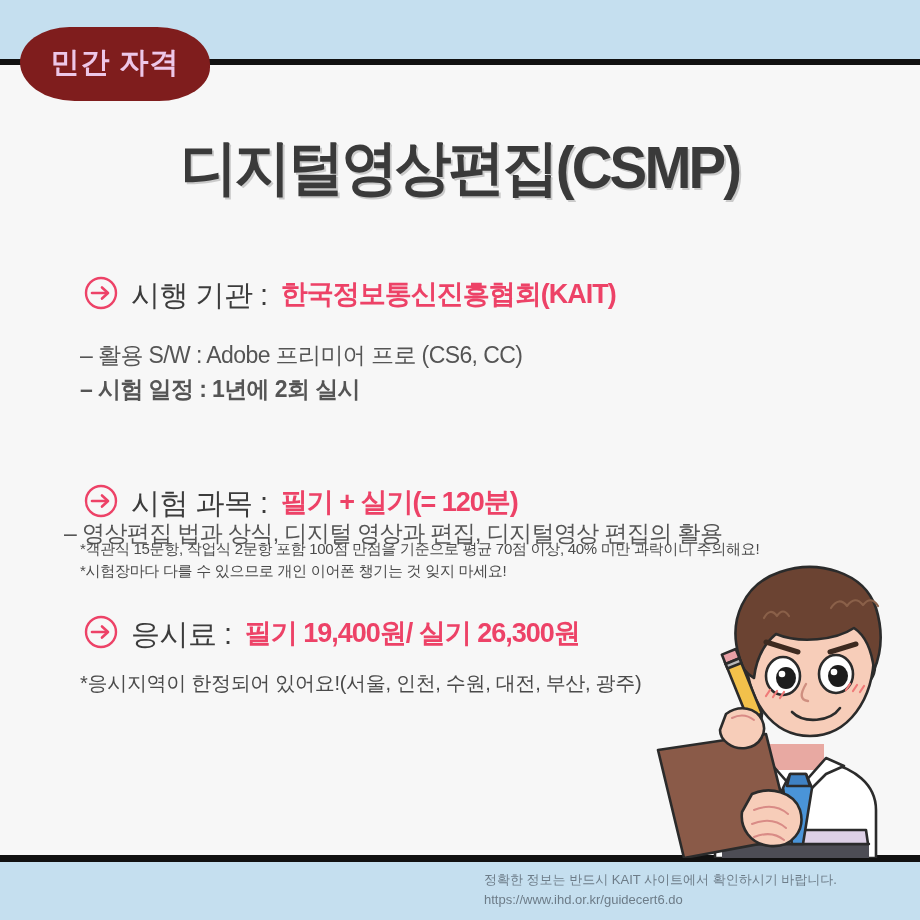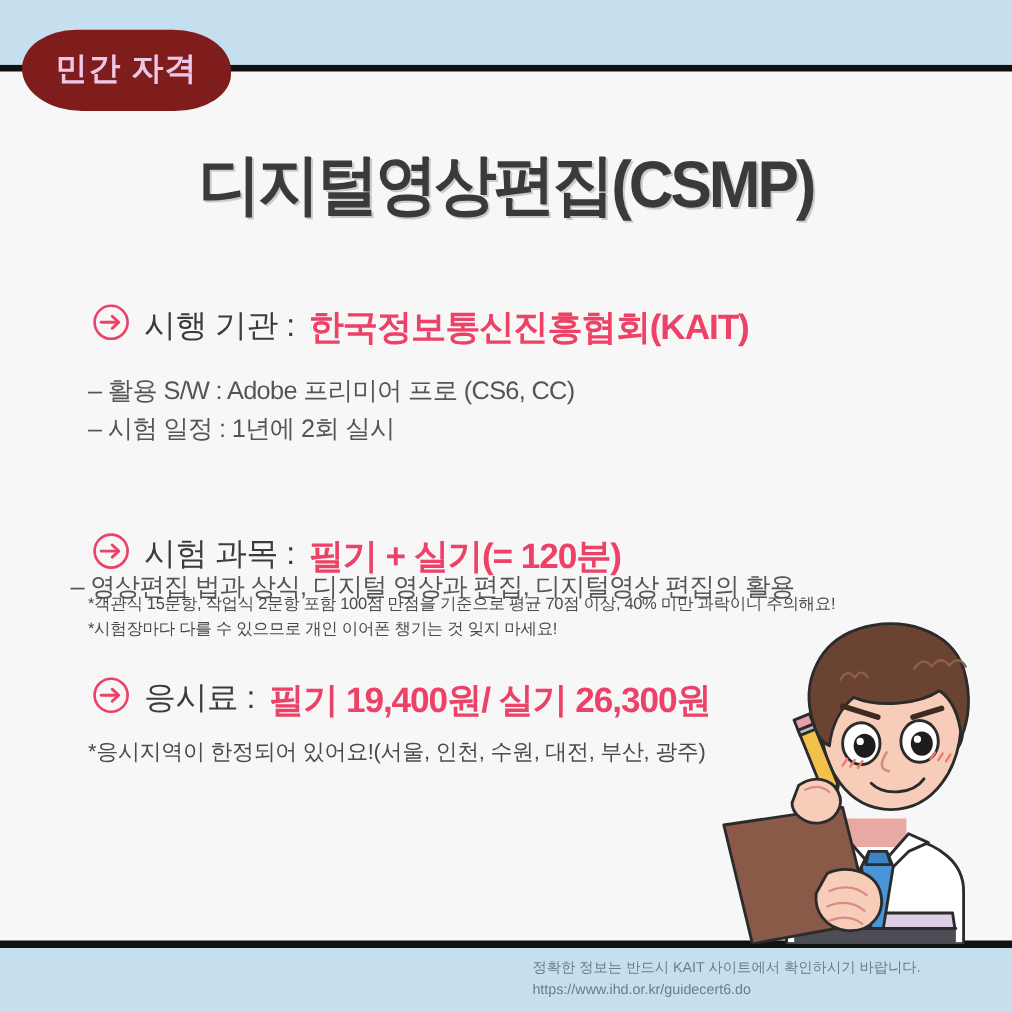--- a/index.html
+++ b/index.html
@@ -38,21 +38,21 @@
     letter-spacing:-3px;
     transform:scaleX(.94);
     text-shadow:2px 2px 0 rgba(0,0,0,.18);
     white-space:nowrap;
   }
 
   
   .row{position:absolute;display:flex;align-items:flex-start;gap:13px;}
   .arrow-icon{width:34px;height:34px;flex:0 0 34px;}
   .row-label{font-size:29px;color:#3c3c3c;white-space:nowrap;letter-spacing:-.5px;}
-  .row-value{font-size:32px;color:#ed4267;font-weight:bold;white-space:nowrap;letter-spacing:-1px;}
+  .row-value{font-size:27px;color:#ed4267;font-weight:bold;white-space:nowrap;letter-spacing:-1px;}
 
   .sub{position:absolute;font-size:23px;color:#555555;white-space:nowrap;letter-spacing:-.6px;}
   .note{position:absolute;font-size:15px;color:#4a4a4a;white-space:nowrap;letter-spacing:-.3px;}
 
   
   .footer{
     position:absolute;right:16px;top:870px;width:420px;text-align:left;
     color:#6d7c88;font-size:13px;line-height:1.5;z-index:5;
   }
 
@@ -78,21 +78,21 @@
       <svg viewBox="0 0 34 34" width="34" height="34">
         <circle cx="17" cy="17" r="15" fill="none" stroke="#ed4267" stroke-width="2.4"></circle>
         <line x1="8" y1="17" x2="23" y2="17" stroke="#ed4267" stroke-width="2.6" stroke-linecap="round"></line>
         <polyline points="18,11.5 24,17 18,22.5" fill="none" stroke="#ed4267" stroke-width="2.6" stroke-linecap="round" stroke-linejoin="round"></polyline>
       </svg>
     </span>
     <span class="row-label">시행 기관 :</span>
     <span class="row-value">한국정보통신진흥협회(KAIT)</span>
   </div>
   <div class="sub" style="left:80px;top:340px;">– 활용 S/W : Adobe 프리미어 프로 (CS6, CC)</div>
-  <div class="sub" style="left:80px;top:374px;">– 시험 일정 : 1년에 2회 실시</div>
+  <div class="sub" style="left:80px;top:374px;font-weight:bold;">– 시험 일정 : 1년에 2회 실시</div>
 
   <div class="row" style="left:84px;top:441px;margin-top:43px;">
     <span class="arrow-icon">
       <svg viewBox="0 0 34 34" width="34" height="34">
         <circle cx="17" cy="17" r="15" fill="none" stroke="#ed4267" stroke-width="2.4"></circle>
         <line x1="8" y1="17" x2="23" y2="17" stroke="#ed4267" stroke-width="2.6" stroke-linecap="round"></line>
         <polyline points="18,11.5 24,17 18,22.5" fill="none" stroke="#ed4267" stroke-width="2.6" stroke-linecap="round" stroke-linejoin="round"></polyline>
       </svg>
     </span>
     <span class="row-label">시험 과목 :</span>

